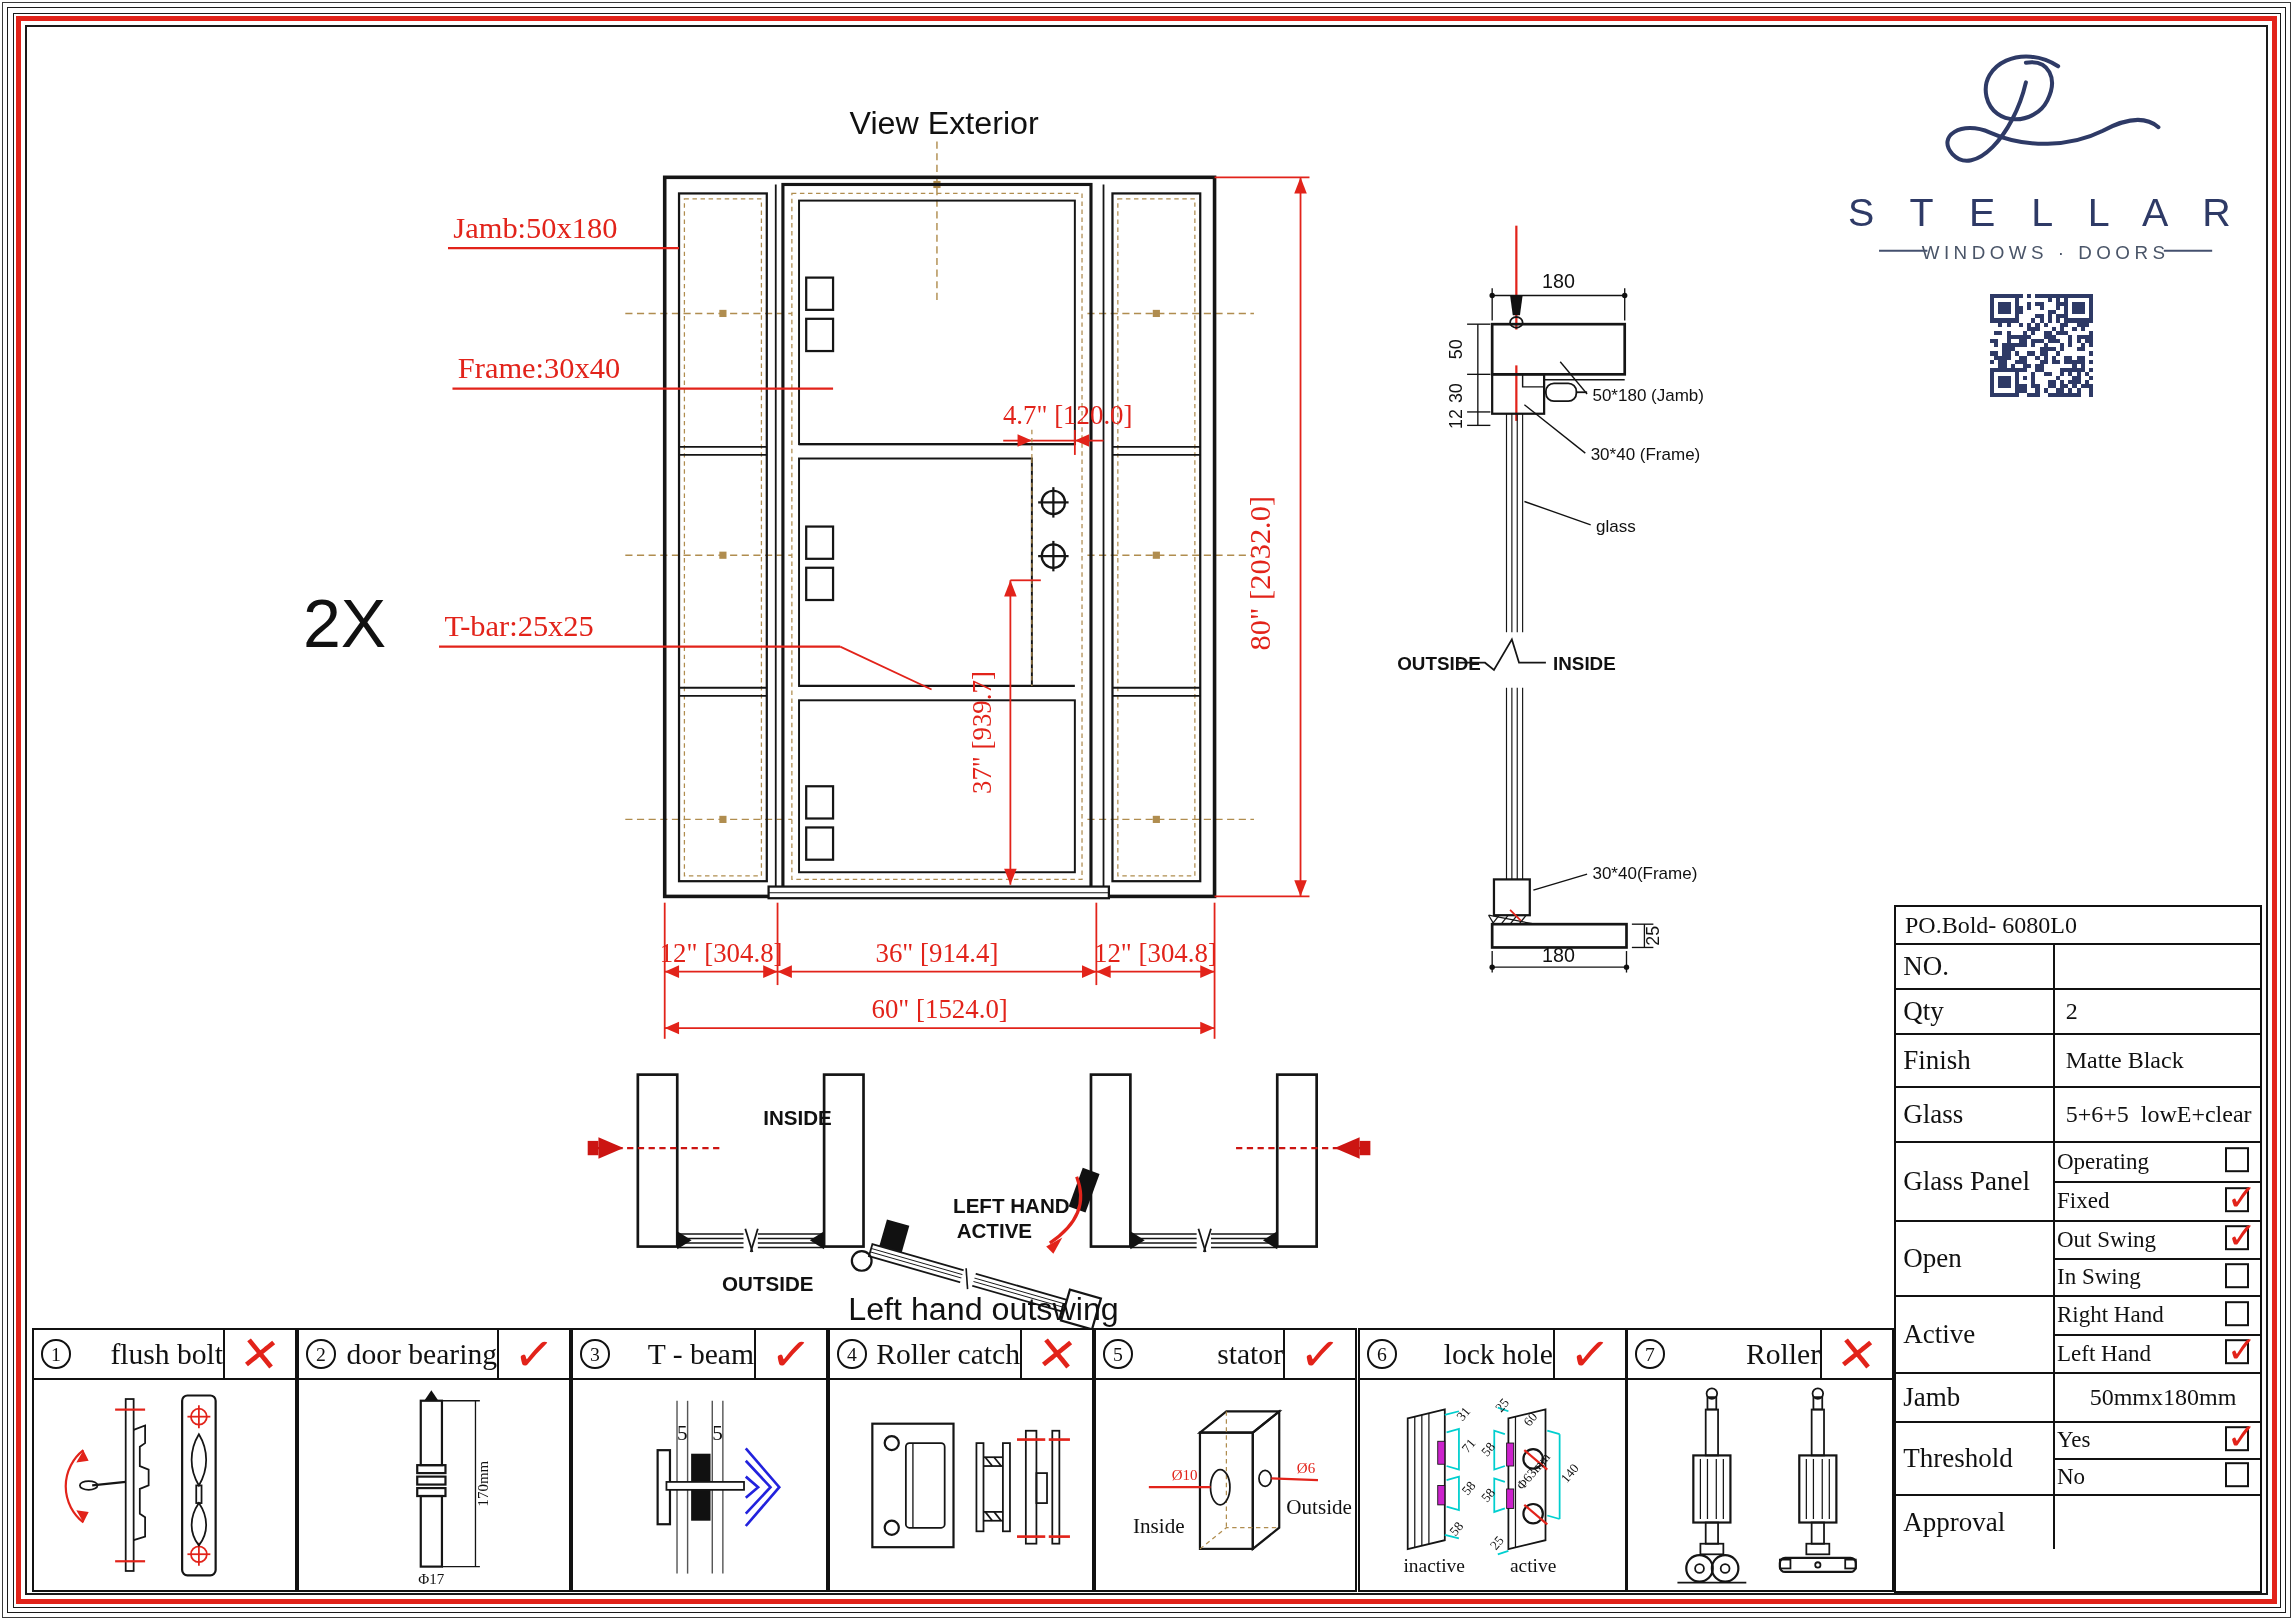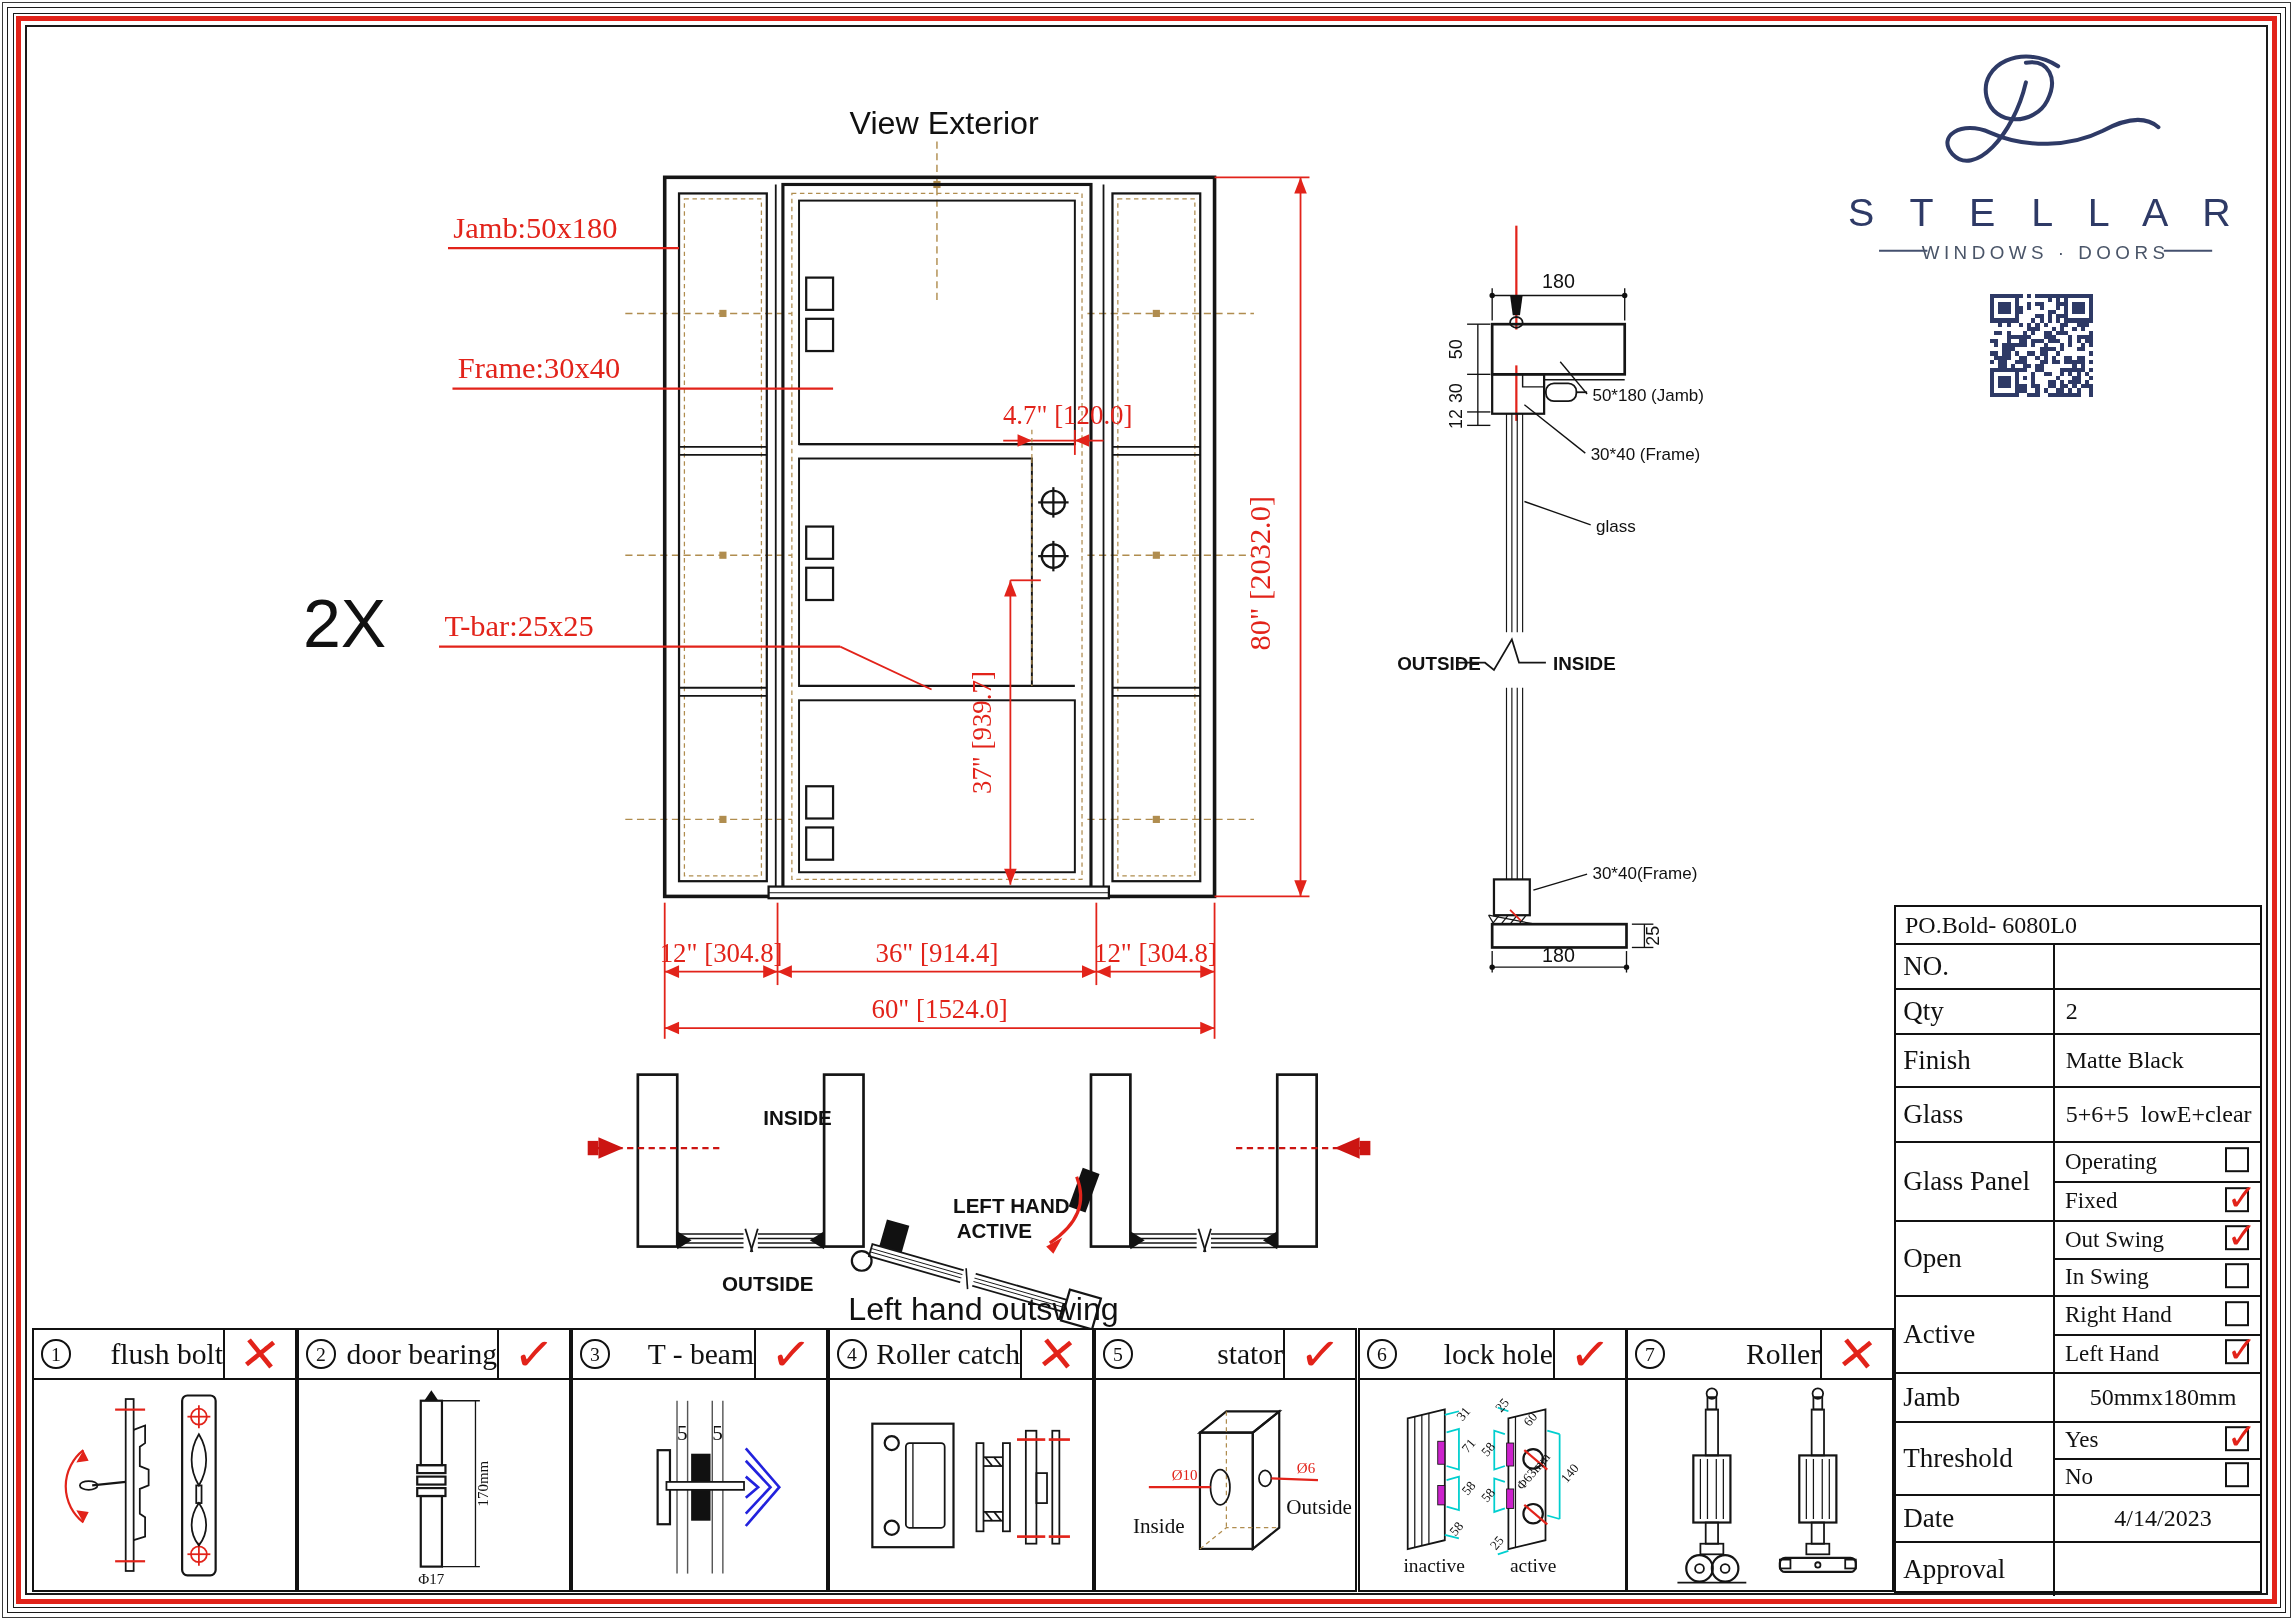--- a/index.html
+++ b/index.html
@@ -16,21 +16,21 @@
   .table{position:absolute;left:1894px;top:905px;width:368px;height:688px;border:2.7px solid #111;
          background:#fff;font-family:"Liberation Serif",serif;color:#111;box-sizing:border-box;}
   .po{height:38px;border-bottom:2.7px solid #111;font-size:24px;display:flex;align-items:center;padding-left:9px;box-sizing:border-box;}
   .trow{display:flex;border-bottom:2.2px solid #111;box-sizing:border-box;}
   .trow:last-child{border-bottom:none;}
   .tlabel{width:159px;border-right:2.2px solid #111;font-size:27px;display:flex;align-items:center;
           padding-left:7.2px;box-sizing:border-box;flex-shrink:0;}
   .tval{flex:1;font-size:24px;display:flex;align-items:center;padding-left:10.7px;white-space:pre;box-sizing:border-box;}
   .tval.center{justify-content:center;padding-left:11px;}
   .optwrap{flex:1;display:flex;flex-direction:column;box-sizing:border-box;}
-  .opt{flex:1;display:flex;align-items:center;padding-left:10px;font-size:23px;box-sizing:border-box;}
+  .opt{flex:1;display:flex;align-items:center;padding-left:2px;font-size:23px;box-sizing:border-box;}
   .opt + .opt{border-top:2.2px solid #111;}
   .cb{margin-left:auto;margin-right:10.7px;width:20.6px;height:20.6px;border:2.2px solid #111;flex-shrink:0;
       color:#e2231a;font-family:"Liberation Serif",serif;font-size:36px;line-height:18px;text-align:center;
       overflow:visible;transform:translateY(-1.8px);}
   
   .cell{position:absolute;top:1328px;height:264px;border:2.2px solid #111;background:#fff;box-sizing:border-box;}
   .chead{height:50px;border-bottom:2.2px solid #111;display:flex;align-items:center;
          font-family:"Liberation Serif",serif;font-size:29.6px;color:#111;box-sizing:border-box;}
   .cnum{width:29.6px;height:29.6px;border:2.2px solid #111;border-radius:50%;display:flex;align-items:center;
         justify-content:center;font-size:19.7px;margin-left:7.2px;flex-shrink:0;box-sizing:border-box;}
@@ -1010,24 +1010,20 @@
         <div class="opt">
             <span>Yes</span>
           <span class="cb on">✓</span>
           </div>
         <div class="opt">
             <span>No</span>
           <span class="cb"></span>
           </div>
       </div>
     </div>
-    <div class="trow" style="height:47px">
-      <div class="tlabel">Date</div>
-      <div class="tval center">4/14/2023</div>
-    </div>
     <div class="trow" style="height:53px">
       <div class="tlabel">Approval</div>
       <div class="tval"></div>
     </div>
   </div>
 
 </div>
 
 
 </body></html>

